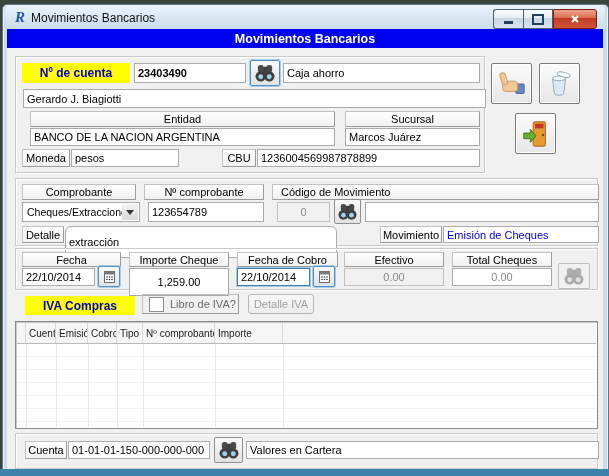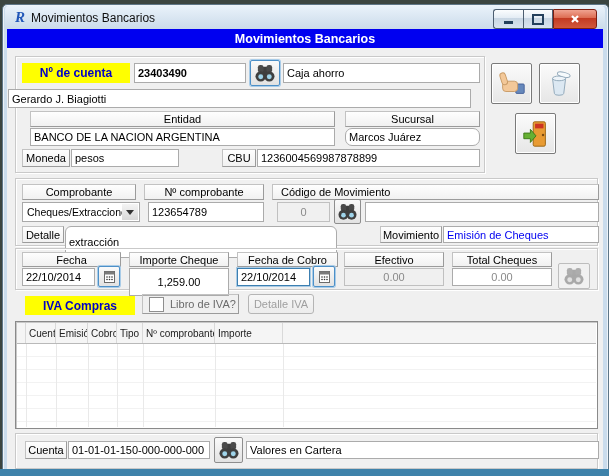--- a/index.html
+++ b/index.html
@@ -107,26 +107,26 @@
           <rect x="8.5" y="3" width="5" height="8" rx="1" fill="#3F3F3F"></rect>
           <rect x="3.5" y="1" width="6" height="8" rx="2.5" fill="#4A4A4A"></rect>
           <rect x="12.5" y="1" width="6" height="8" rx="2.5" fill="#4A4A4A"></rect>
           <circle cx="6.5" cy="13" r="5.5" fill="#3F3F3F"></circle>
             <circle cx="15.5" cy="13" r="5.5" fill="#3F3F3F"></circle>
           <circle cx="6.5" cy="13.5" r="2.6" fill="#9FD4EA"></circle>
             <circle cx="15.5" cy="13.5" r="2.6" fill="#9FD4EA"></circle>
         </svg>
       </div>
       <input class="abs inp" style="left: 276px; top: 15px; width: 197px; height: 20px;" value="Caja ahorro">
-      <input class="abs inp" style="left: 1px; top: 41px; width: 463px; height: 19px;" value="Gerardo J. Biagiotti">
+      <input class="abs inp" style="left: 16px; top: 41px; width: 463px; height: 19px;" value="Gerardo J. Biagiotti">
 
       <div class="abs hdrbtn" style="left:23px;top:63px;width:305px;height:16px;">Entidad</div>
       <div class="abs hdrbtn" style="left:338px;top:63px;width:135px;height:16px;">Sucursal</div>
       <input class="abs inp" style="left: 23px; top: 80px; width: 305px; height: 18px;" value="BANCO DE LA NACION ARGENTINA">
-      <input class="abs inp" style="left: 338px; top: 80px; width: 135px; height: 18px; border-radius: 7px;" value="Marcos Juárez">
+      <input class="abs inp" style="left: 338px; top: 80px; width: 135px; height: 18px;" value="Marcos Juárez">
 
       <div class="abs hdrbtn" style="left:15px;top:101px;width:48px;height:18px;">Moneda</div>
       <input class="abs inp" style="left: 64px; top: 101px; width: 108px; height: 18px;" value="pesos">
       <div class="abs hdrbtn" style="left:215px;top:101px;width:34px;height:18px;">CBU</div>
       <input class="abs inp" style="left: 250px; top: 101px; width: 223px; height: 18px;" value="1236004569987878899">
 
       <div class="abs bigbtn" style="left:484px;top:15px;width:41px;height:41px;">
         <svg viewBox="0 0 32 32" width="30" height="30">
           <rect x="20" y="16" width="9" height="10" rx="1" fill="#6688BB" stroke="#44609A"></rect>
           <rect x="6" y="13" width="16" height="11" rx="3.5" fill="#F3C899" stroke="#C99B66"></rect>

